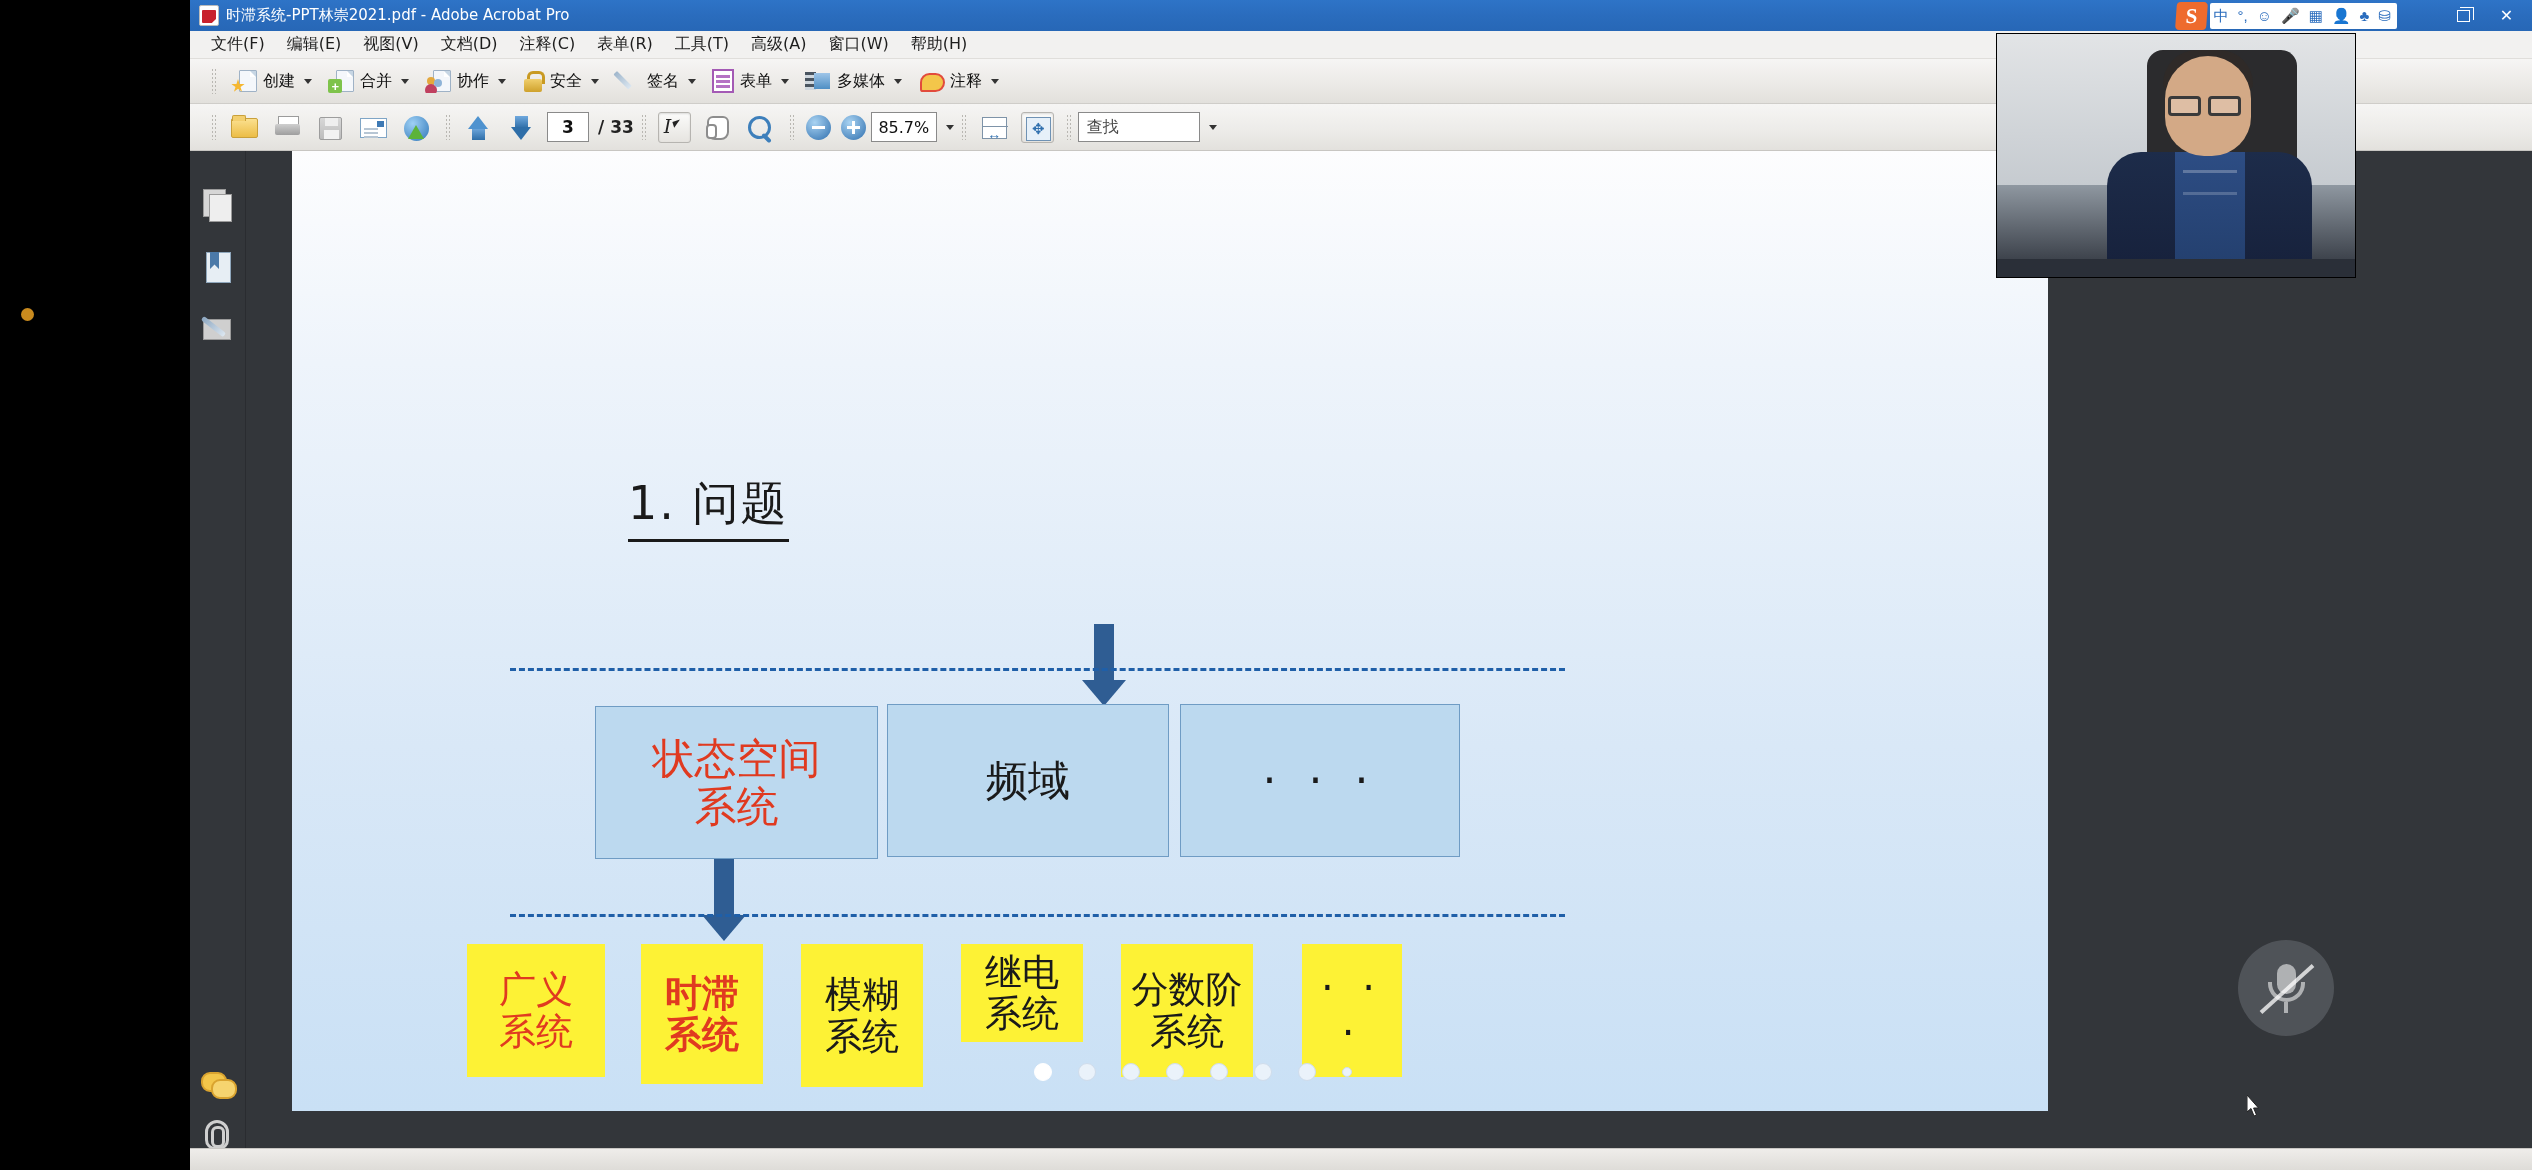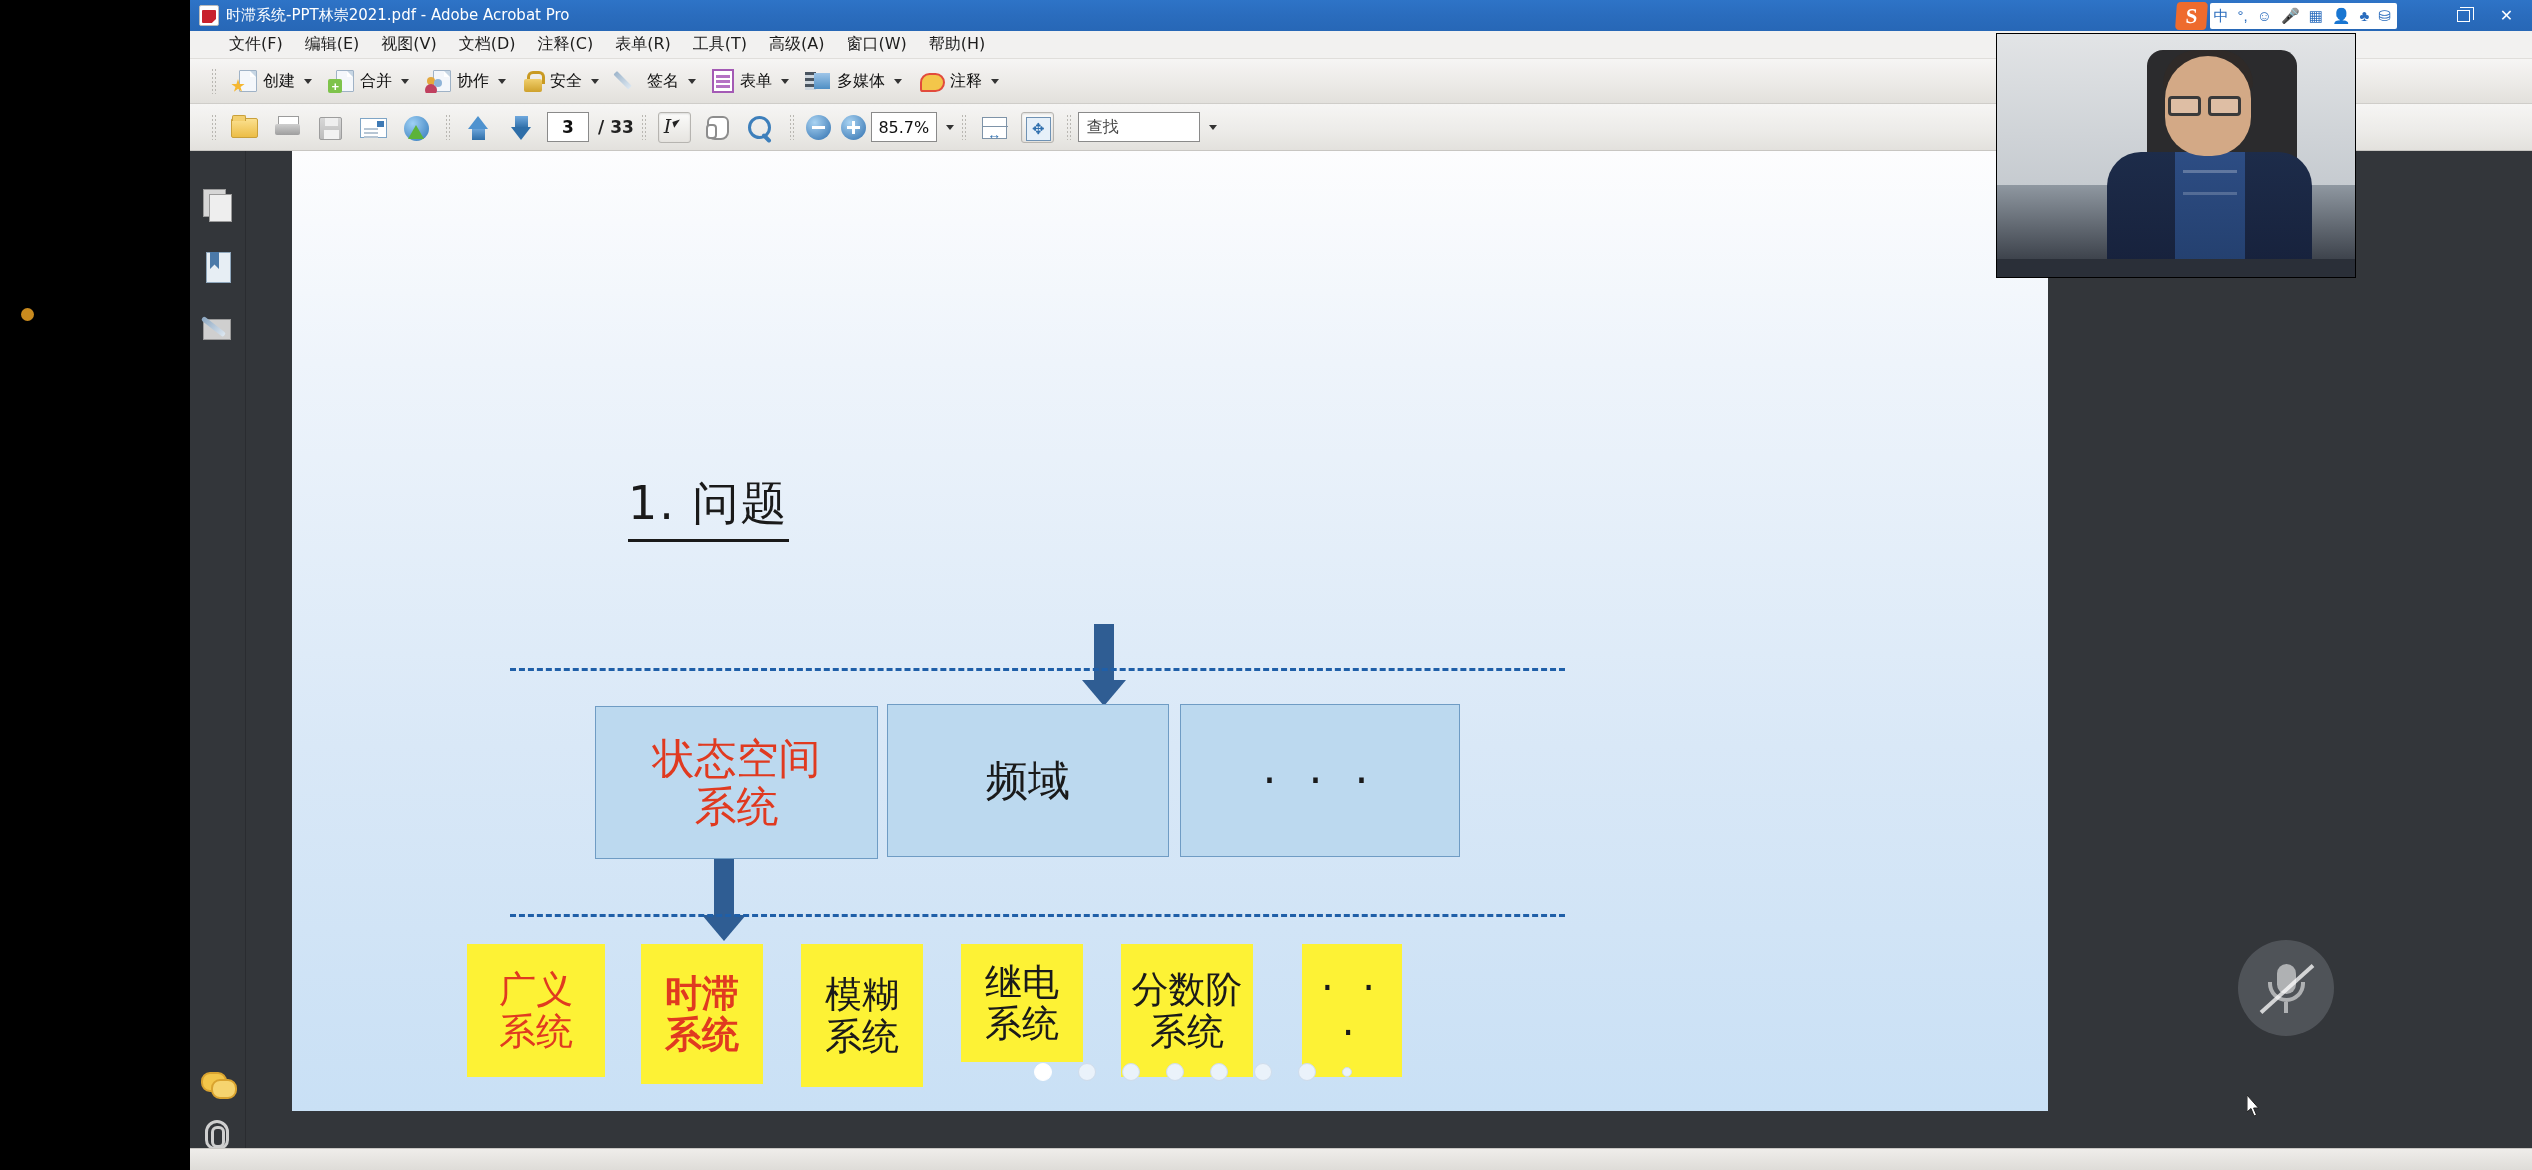--- a/index.html
+++ b/index.html
@@ -62,21 +62,21 @@
   #win-buttons { position: absolute; right: 4px; top: 0; height: 31px; display: flex; align-items: center; }
   .win-btn { width: 43px; height: 31px; display: flex; align-items: center; justify-content: center;
              color: #fff; font-size: 16px; font-family: "DejaVu Sans", sans-serif; }
   .win-btn .box { width: 13px; height: 12px; border: 1.6px solid #fff; position: relative; }
   .win-btn .box::before { content: ""; position: absolute; left: 2px; top: -4px; width: 13px; height: 12px;
                           border: 1.6px solid #fff; border-bottom: none; border-left: none; }
 
   
   #menubar {
     position: absolute; left: 0; top: 31px; width: 2342px; height: 28px;
-    background: #f2f1f0; display: flex; align-items: center; padding-left: 28px;
+    background: #f2f1f0; display: flex; align-items: center; padding-left: 10px;
     border-bottom: 1px solid #e0dedb;
   }
   .menu-item {
     font-size: 16px; color: #1d1d1d; padding: 3px 11px; white-space: nowrap;
     font-family: "DejaVu Sans", sans-serif;
   }
 
   
   #toolbar1 {
     position: absolute; left: 0; top: 59px; width: 2342px; height: 45px;
@@ -287,21 +287,21 @@
                       border-right: 22px solid transparent; border-top: 26px solid #2f5d93; }
   #arrow1 { left: 790px; top: 473px; width: 44px; height: 82px; }
   #arrow1 .shaft { width: 20px; height: 58px; }
   #arrow2 { left: 410px; top: 708px; width: 44px; height: 82px; }
   #arrow2 .shaft { width: 20px; height: 58px; }
 
   .ybox { position: absolute; top: 793px; }
   #y1 { left: 175px; width: 138px; height: 133px; font-size: 37px; color: #e03a20; }
   #y2 { left: 349px; width: 122px; height: 140px; font-size: 37px; color: #e03a20; font-weight: bold; }
   #y3 { left: 509px; width: 122px; height: 143px; font-size: 37px; color: #1a1a1a; }
-  #y4 { left: 669px; width: 122px; height: 118px; font-size: 37px; color: #1a1a1a; }
+  #y4 { left: 669px; width: 122px; height: 98px; font-size: 37px; color: #1a1a1a; }
   #y5 { left: 829px; width: 132px; height: 133px; font-size: 37px; color: #1a1a1a; }
   #y6 { left: 1010px; width: 100px; height: 133px; font-size: 40px; color: #1a1a1a; letter-spacing: 8px; }
 
   #dots { position: absolute; left: 742px; top: 912px; display: flex; align-items: center; gap: 26px; }
   .dot { width: 18px; height: 18px; border-radius: 50%; background: #eaf2fa;
          border: 1px solid #cfdceb; }
   .dot.small { width: 10px; height: 10px; }
   .dot.active { background: #ffffff; border-color: #ffffff; }
 
   

